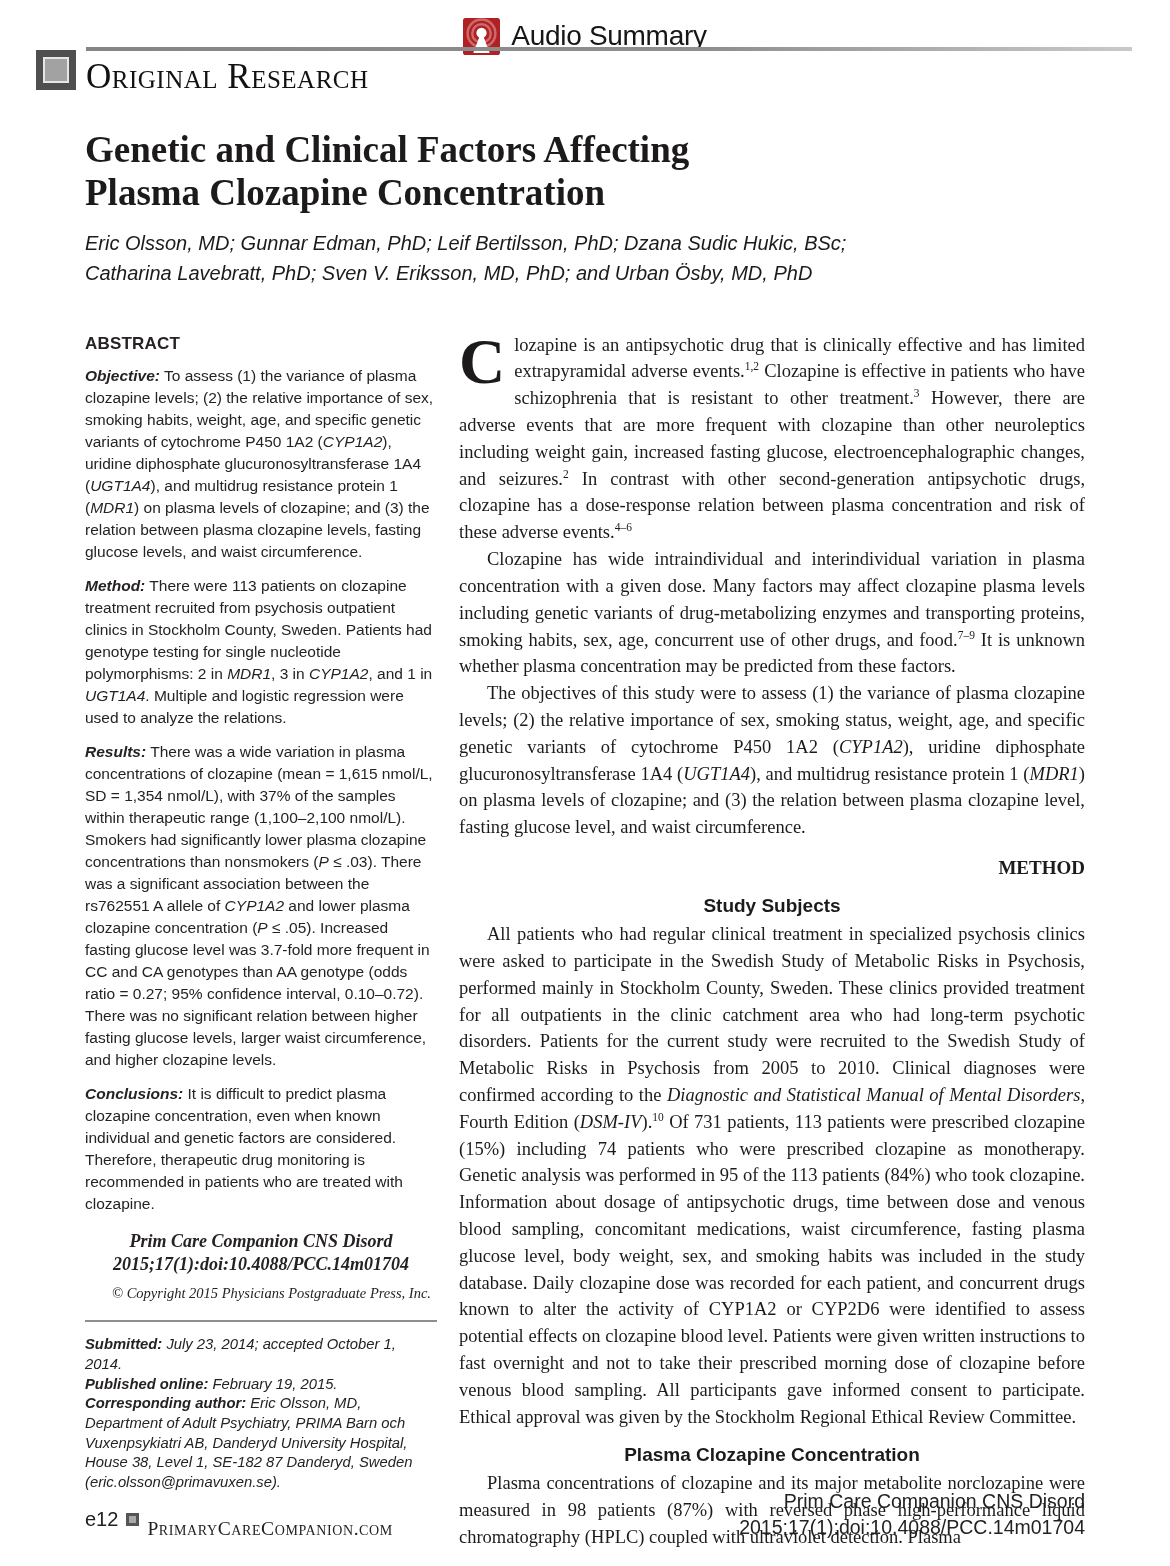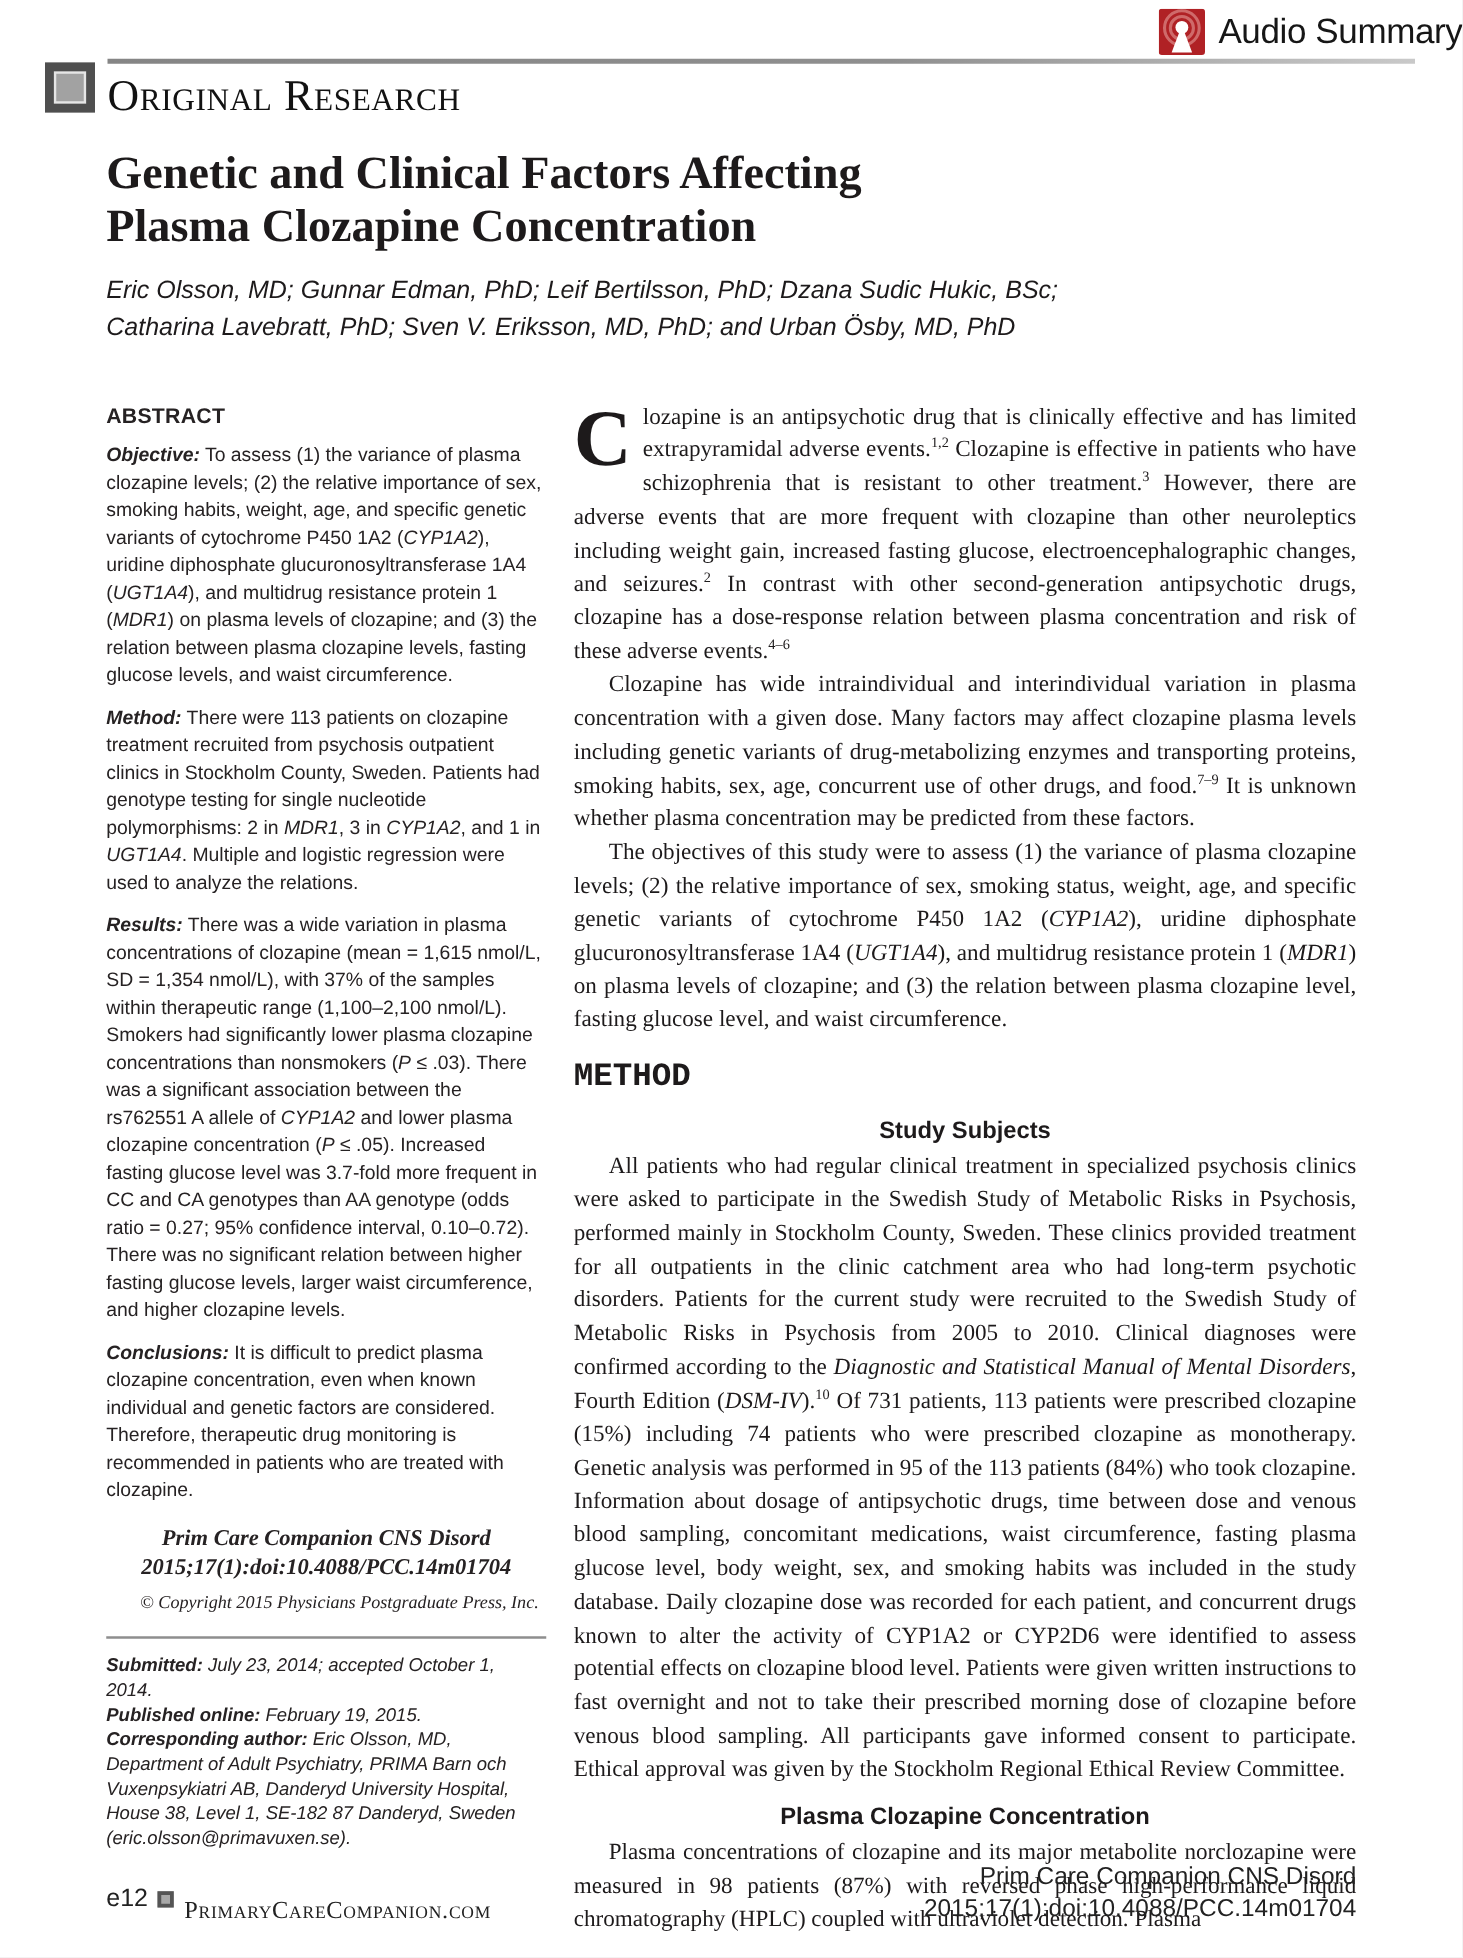--- a/index.html
+++ b/index.html
@@ -1,21 +1,21 @@
 <!DOCTYPE html>
 <html><head>
 <meta charset="utf-8">
 <style>
   html,body{margin:0;padding:0;background:#e9e9e9;}
   .page{
     position:relative;width:1170px;height:1566px;margin:0 auto;background:#ffffff;
     font-family:"Liberation Sans",sans-serif;color:#231f20;overflow:hidden;
   }
   
-  .audio-bar{display:flex;justify-content:flex-end;align-items:center;gap:11px;padding-top:3px;height:44px;}
+  .audio-bar{display:flex;justify-content:center;align-items:center;gap:11px;padding-top:14px;height:44px;}
   .audio-icon{width:37px;height:37px;display:block;}
   .audio-label{font-size:28px;color:#161616;letter-spacing:-0.3px;}
   
   .section-band{position:absolute;left:36px;top:47px;right:38px;height:54px;}
   .band-square{position:absolute;left:0;top:3px;width:40px;height:40px;box-sizing:border-box;
     background:#a2a2a2;border:7px solid #4f4f4f;box-shadow:inset 0 0 0 2px #e6e6e6;}
   .band-line{position:absolute;left:50px;right:0;top:0;height:4px;
     background:linear-gradient(to right,#858585 0%,#8f8f8f 60%,#c9c9c9 100%);}
   .band-title{position:absolute;left:50px;top:10px;font-family:"Liberation Serif",serif;
     font-variant:small-caps;font-size:35px;color:#121212;letter-spacing:0.5px;}
@@ -35,22 +35,22 @@
   .divider{height:2px;background:#8e8e8e;margin:17px 0 13px 0;}
   .submitted{font-style:italic;font-size:14.8px;line-height:1.33;}
   .sub-lbl{font-weight:bold;}
   
   .col-right{flex:1;font-family:"Liberation Serif",serif;font-size:18.5px;line-height:1.45;
     text-align:justify;color:#1d1a1b;}
   .body-p{margin:0;}
   .body-p.ind{text-indent:28px;}
   .dropcap{float:left;font-size:64px;line-height:52px;padding:4px 9px 0 0;font-weight:bold;color:#1d1a1b;}
   sup{font-size:0.62em;line-height:0;}
-  .method-head{font-family:Liberation Mono, monospace;font-weight:bold;font-size:26px;
-    text-align:left;margin:13px 0 9px 0;text-indent:0;}
+  .method-head{font-family:Liberation Serif, serif;font-weight:bold;font-size:19px;
+    text-align:right;margin:13px 0 9px 0;text-indent:0;}
   .subhead{font-family:"Liberation Sans",sans-serif;font-weight:bold;font-size:19px;
     text-align:center;margin:10px 0 2px 0;text-indent:0;}
   
   .footer{position:absolute;left:85px;right:85px;bottom:26px;display:flex;
     justify-content:space-between;align-items:flex-end;}
   .footer-left{display:flex;align-items:center;gap:8px;}
   .page-num{font-size:20px;color:#222;}
   .footer-square{width:13px;height:13px;box-sizing:border-box;background:#a8a8a8;border:3px solid #555;}
   .footer-site{font-family:"Liberation Serif",serif;font-variant:small-caps;font-size:19.5px;
     letter-spacing:0.6px;color:#222;margin-top:20px;}

